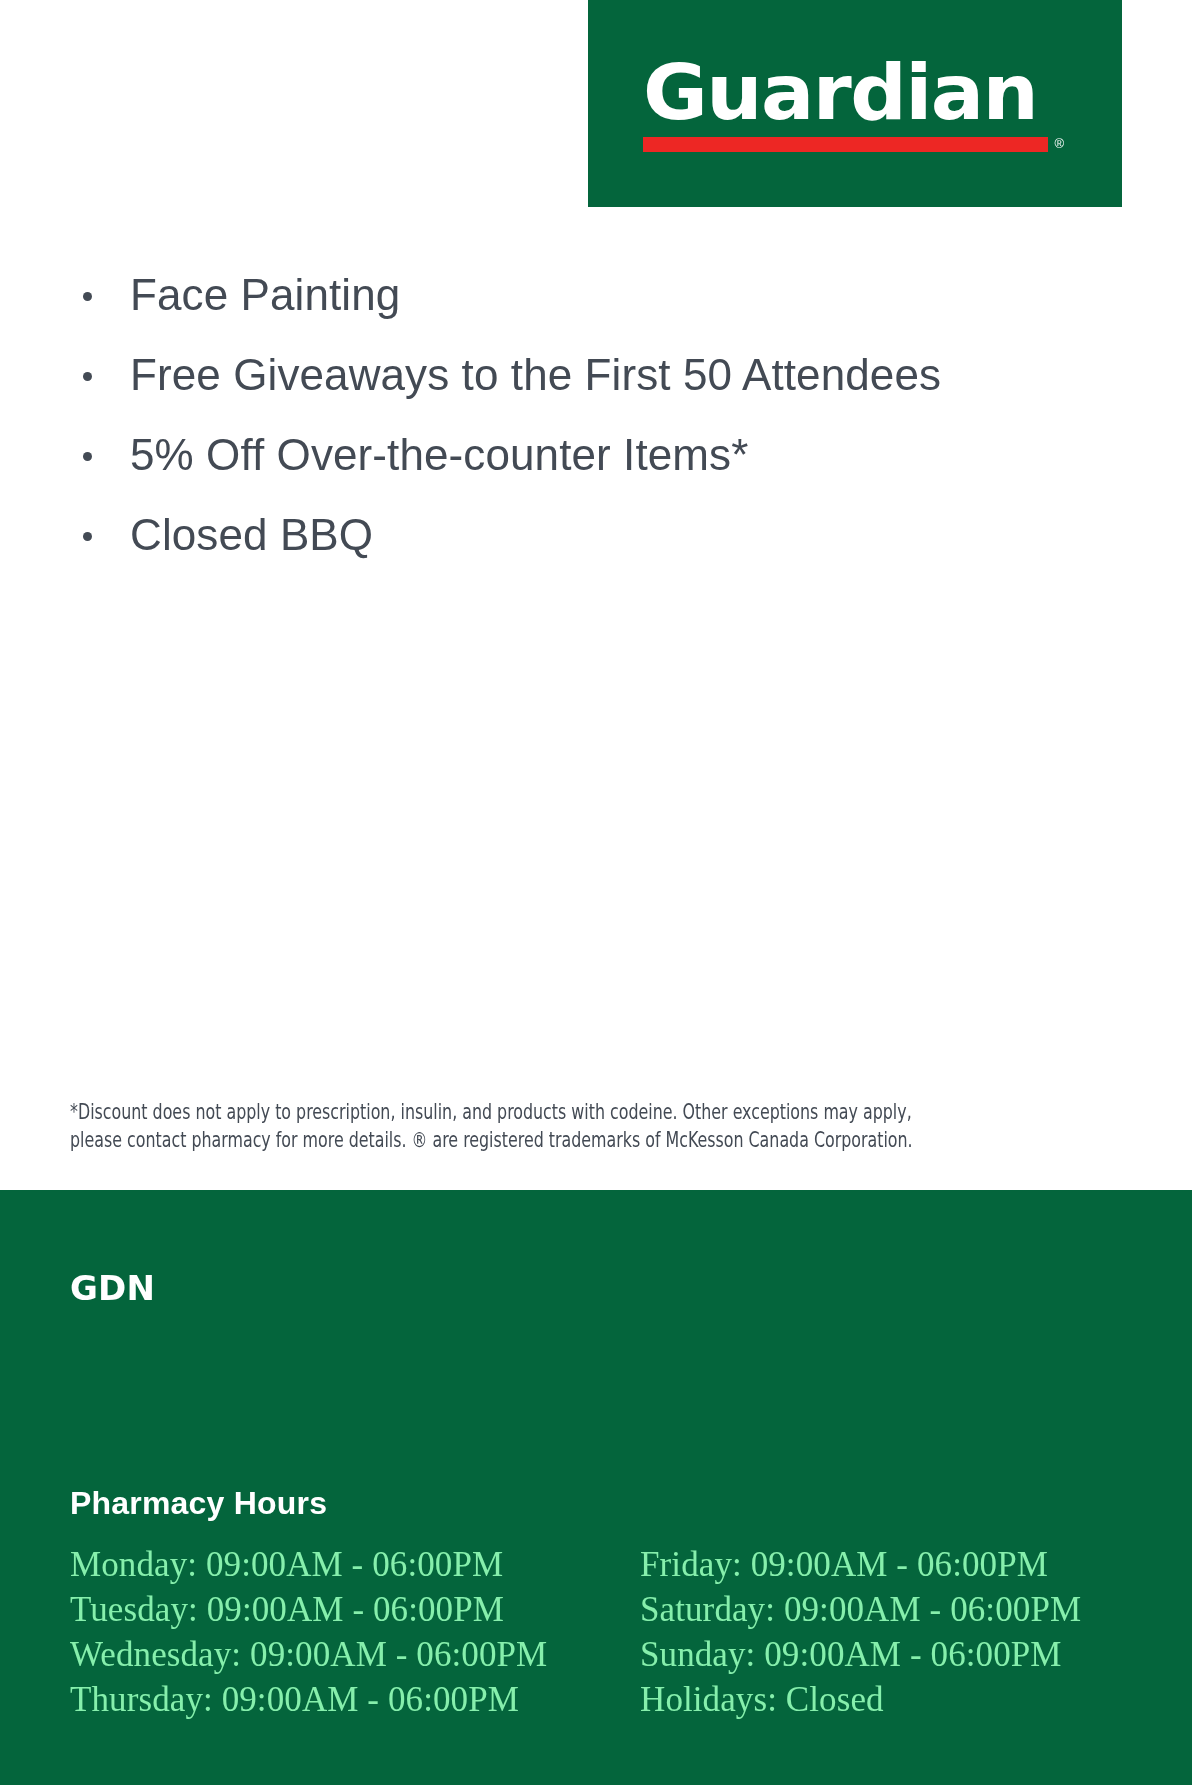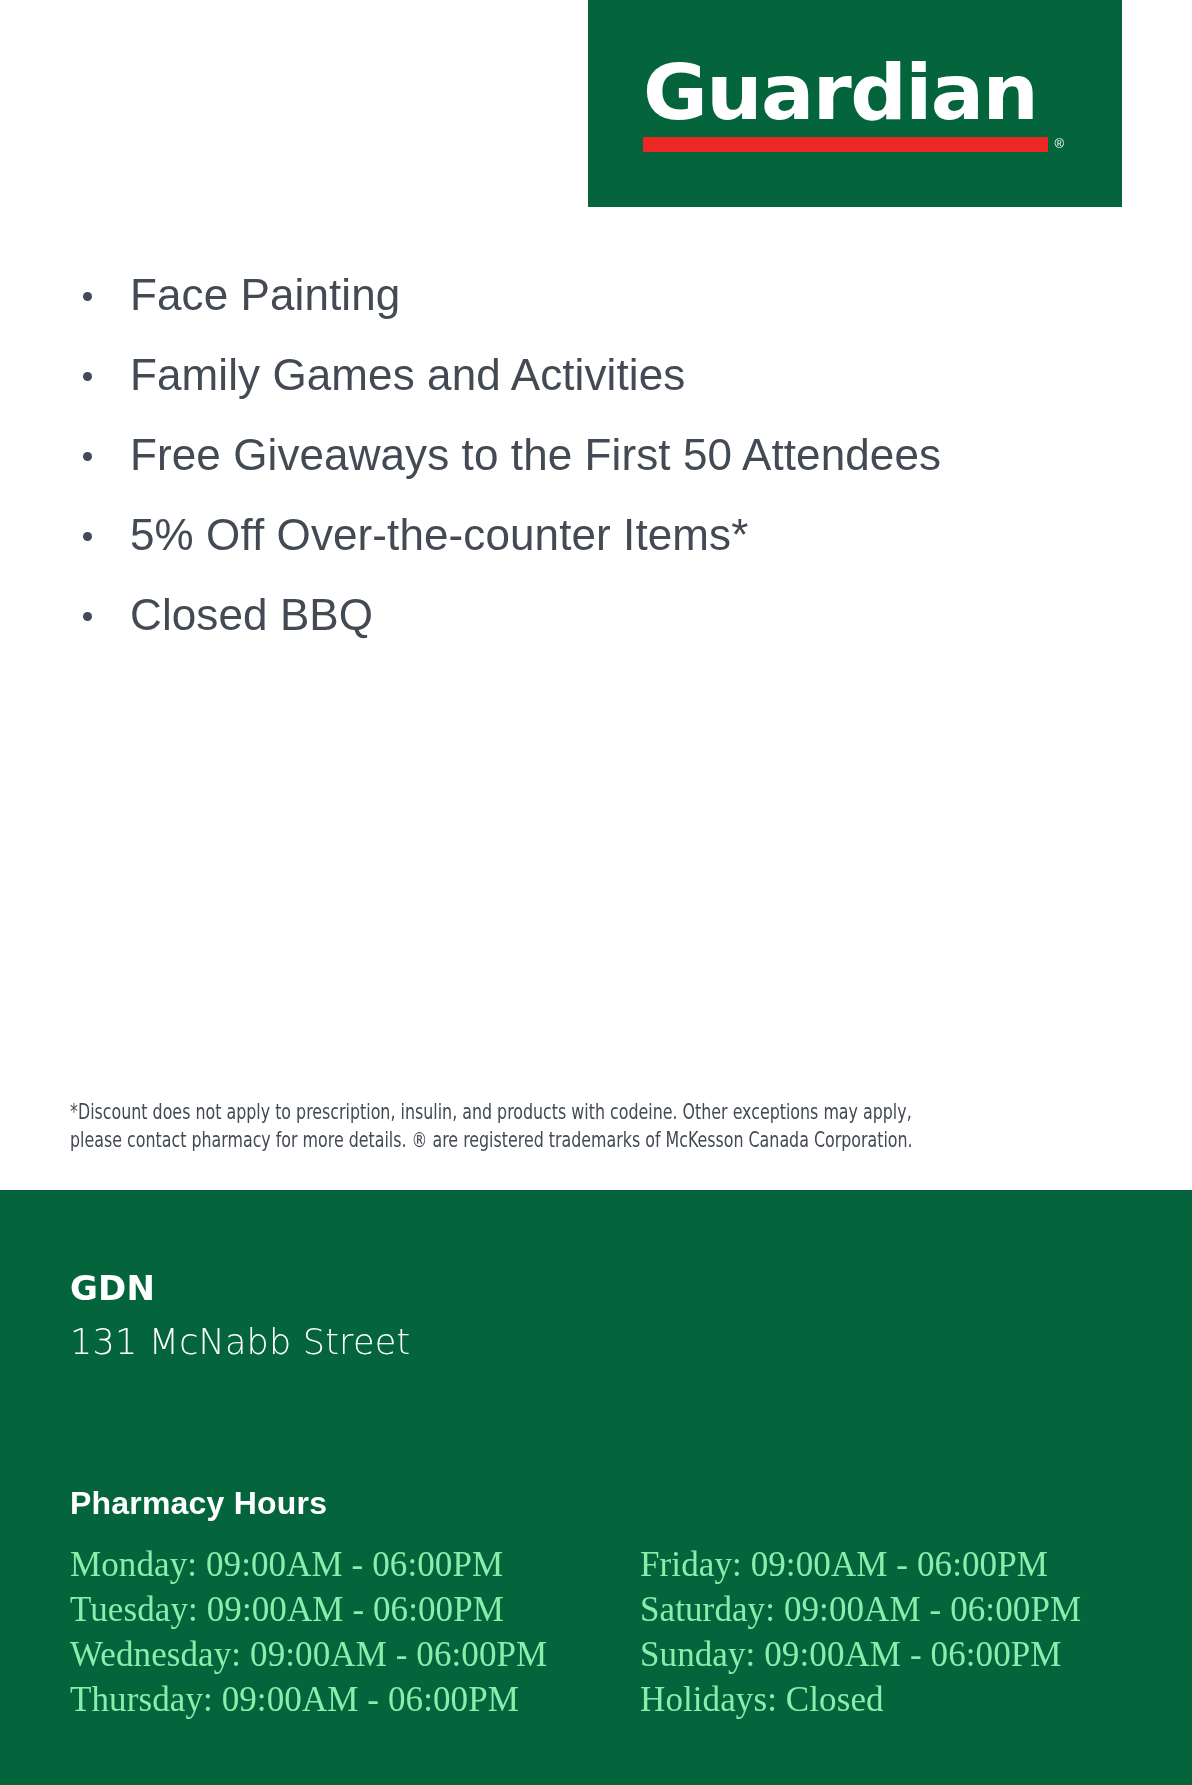--- a/index.html
+++ b/index.html
@@ -194,36 +194,34 @@
       <div class="logo-rule-wrap">
         <div class="logo-rule"></div>
         <div class="logo-reg">®</div>
       </div>
     </div>
   </div>
 </div>
 
 <ul class="features">
   <li><span class="li-text">Face Painting</span></li>
-  <li><span class="li-text">Family Games and Activities</span></li>
   <li><span class="li-text">Free Giveaways to the First 50 Attendees</span></li>
   <li><span class="li-text">5% Off Over-the-counter Items*</span></li>
   <li><span class="li-text">Closed BBQ</span></li>
 </ul>
 
 <div class="disclaimer">
   <div>*Discount does not apply to prescription, insulin, and products with codeine. Other exceptions may apply,</div>
   <div>please contact pharmacy for more details. ® are registered trademarks of McKesson Canada Corporation.</div>
 </div>
 
 <div class="footer">
 
   <div class="store-block">
     <div class="store-name">GDN</div>
-    <div class="store-addr">131 McNabb Street</div>
   </div>
 
   <div class="hours-title">Pharmacy Hours</div>
 
   <div class="hours-grid">
     <div class="hours-col">
       <div class="hours-row">Monday: 09:00AM - 06:00PM</div>
       <div class="hours-row">Tuesday: 09:00AM - 06:00PM</div>
       <div class="hours-row">Wednesday: 09:00AM - 06:00PM</div>
       <div class="hours-row">Thursday: 09:00AM - 06:00PM</div>

